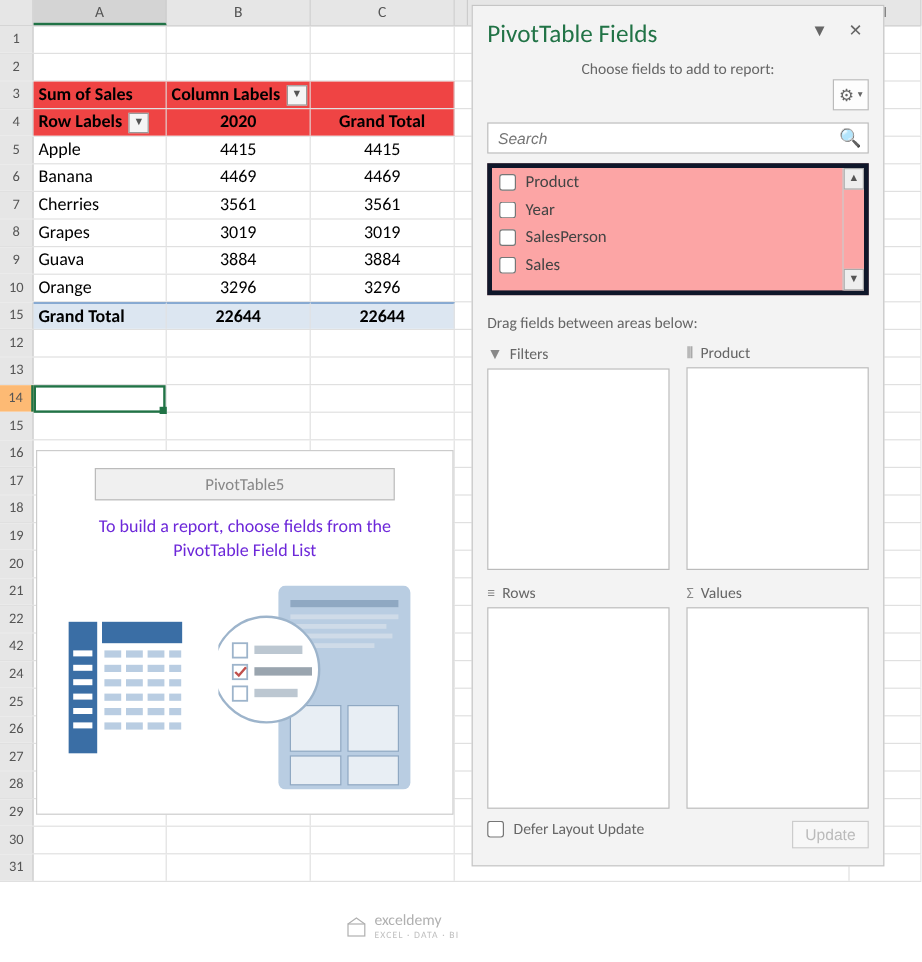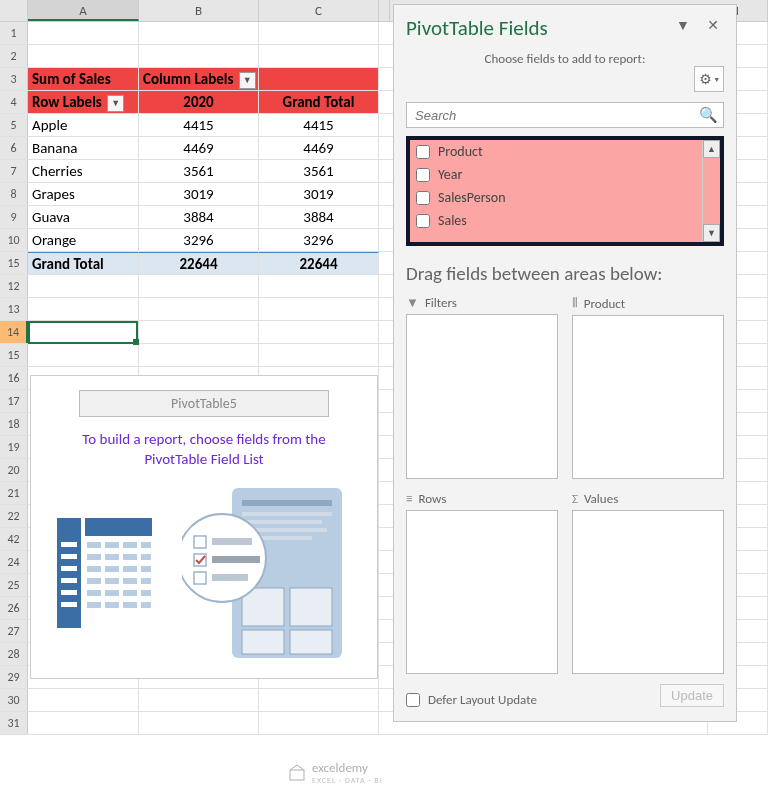--- a/index.html
+++ b/index.html
@@ -49,28 +49,28 @@
 .search { width: 100%; height: 26px; border: 1px solid #bbb; padding: 0 28px 0 8px; font-size: 13px; font-style: italic; color: #999; background: #fff; }
 .search-icon { position: absolute; right: 18px; top: 10px; color: #777; font-size: 15px; }
 
 .field-list { margin: 6px 12px 0; border: 4px solid #0f172a; background: #fca5a5; position: relative; }
 .field-item { display: flex; align-items: center; padding: 3px 6px; font-size: 14px; color: #444; }
 .field-item input { margin-right: 8px; width: 14px; height: 14px; }
 .field-scroll { position: absolute; right: 0; top: 0; bottom: 0; width: 18px; border-left: 1px solid #ccc; display: flex; flex-direction: column; }
 .scroll-btn { height: 18px; border: 1px solid #aaa; background: #eee; font-size: 9px; text-align: center; line-height: 15px; color: #555; }
 .scroll-track { flex: 1; }
 
-.drag-label { padding: 16px 12px 8px; font-size: 19px; color: #666; }
+.drag-label { padding: 16px 12px 8px; font-size: 13px; color: #666; }
 .areas { display: grid; grid-template-columns: 1fr 1fr; grid-template-rows: 1fr 1fr; gap: 10px 14px; padding: 0 12px; flex: 1; }
 .area { display: flex; flex-direction: column; }
 .area-hdr { font-size: 13px; color: #666; padding: 2px 0 4px; display: flex; align-items: center; gap: 6px; }
 .area-icon { color: #888; font-size: 13px; }
 .area-box { flex: 1; background: #fff; border: 1px solid #bbb; min-height: 100px; }
 
-.pane-footer { padding: 10px 12px 14px; display: flex; align-items: flex-end; font-size: 13px; color: #666; }
+.pane-footer { padding: 10px 12px 14px; display: flex; align-items: flex-start; font-size: 13px; color: #666; }
 .pane-footer input { margin-right: 8px; width: 14px; height: 14px; }
 .update-btn { margin-left: auto; border: 1px solid #ccc; background: #f7f7f7; color: #bbb; padding: 3px 10px; font-size: 13px; }
 
 
 .watermark { position: absolute; left: 288px; top: 760px; font-size: 13px; color: #b0b0b0; display: flex; align-items: center; gap: 6px; }
 .wm-sub { font-size: 8px; letter-spacing: 1px; color: #c0c0c0; }
 </style>
 </head>
 <body>
 

